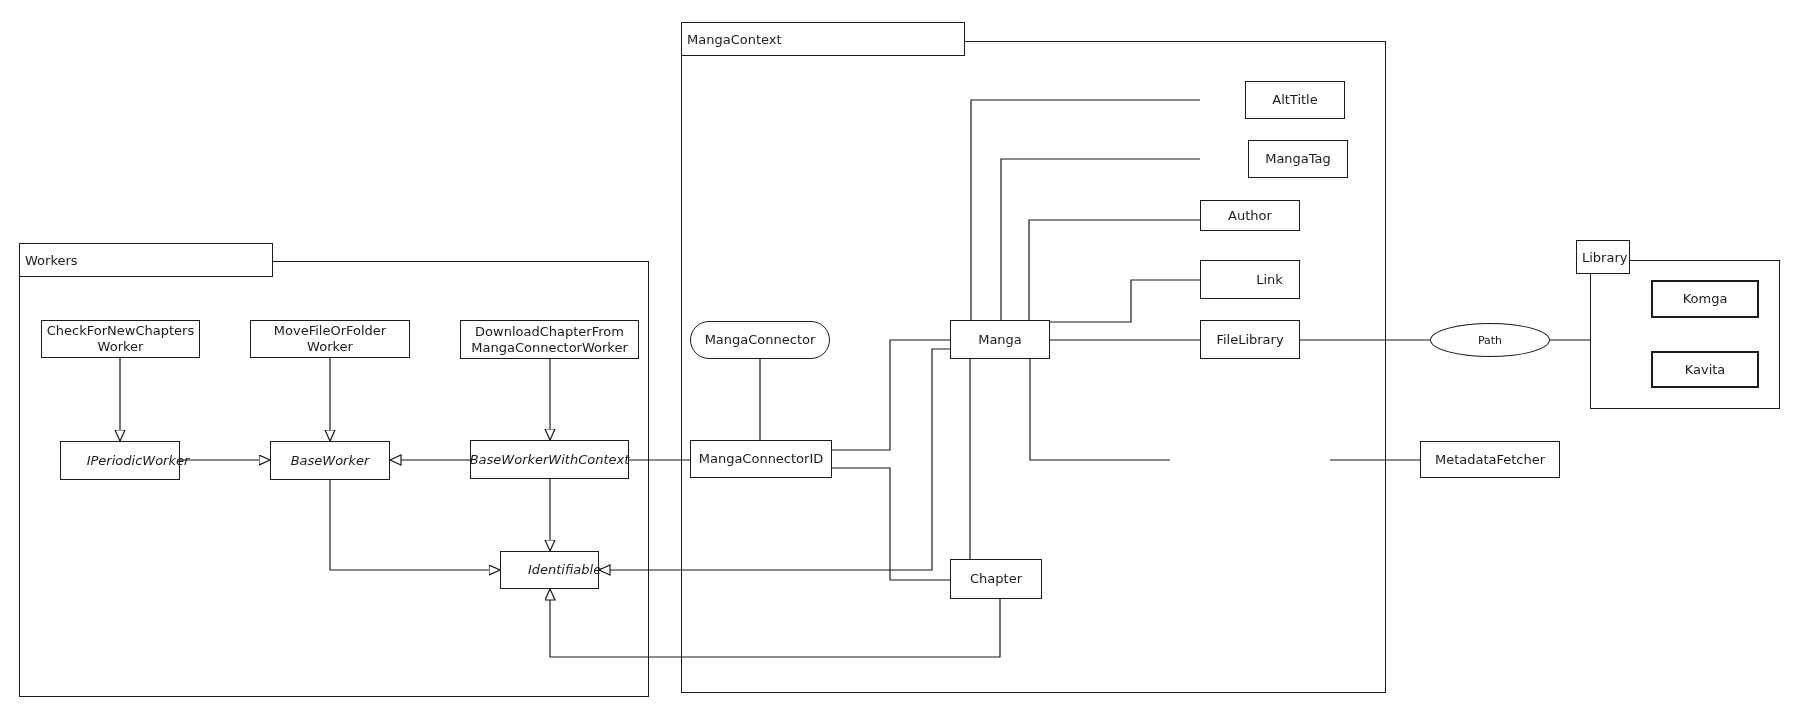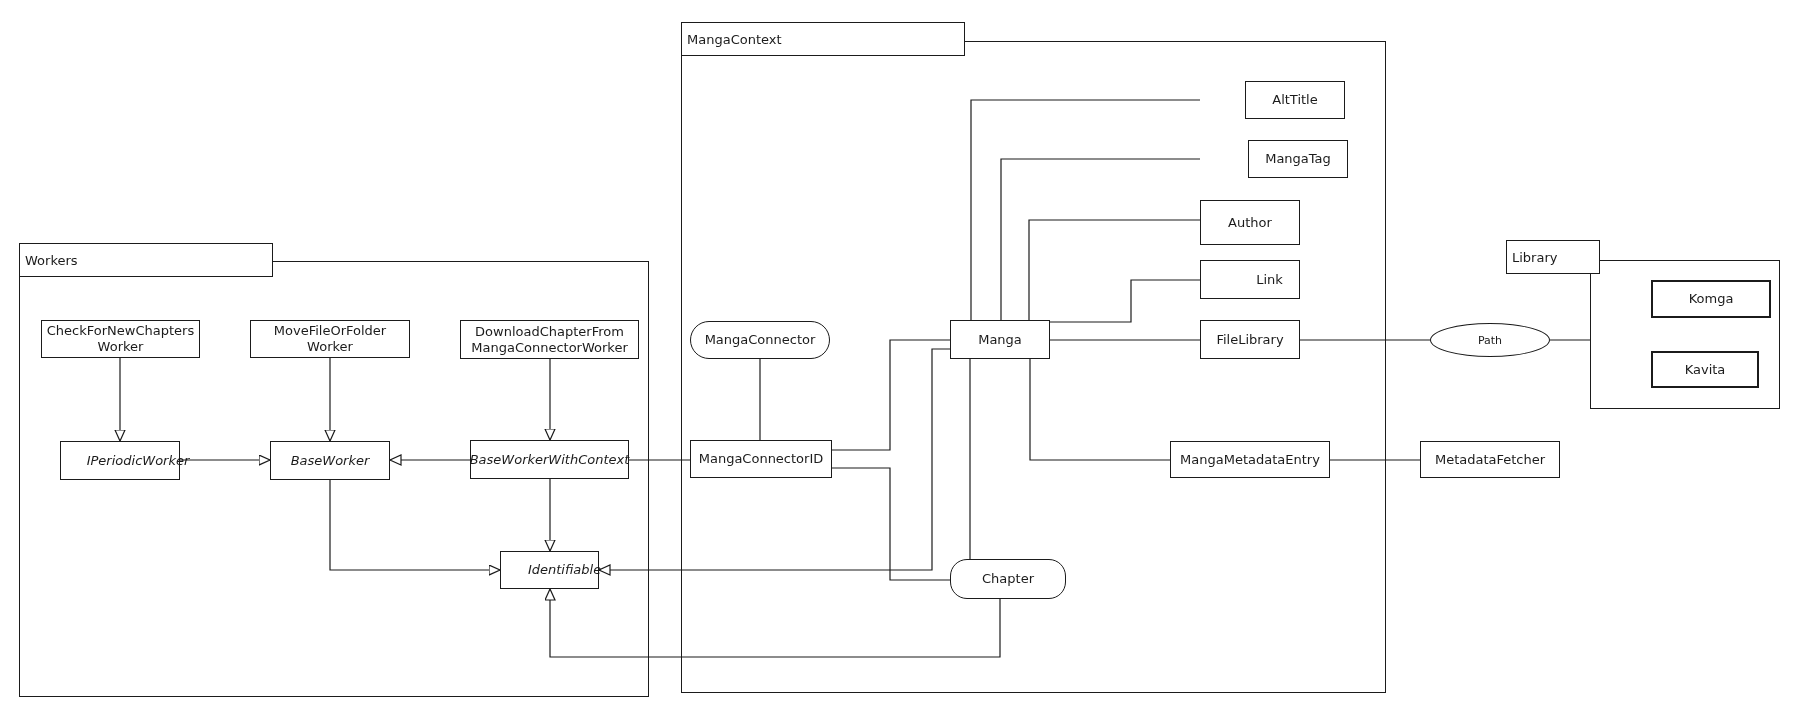--- a/index.html
+++ b/index.html
@@ -34,21 +34,21 @@
 <div id="diagram">
   <div class="pkg-body" style="left: 19px; top: 261px; width: 630px; height: 436px;"></div>
     <div class="pkg-tab" style="left: 19px; top: 243px; width: 254px; height: 20px;">
       <span>Workers</span>
     </div>
     <div class="pkg-body" style="left: 681px; top: 41px; width: 705px; height: 652px;"></div>
     <div class="pkg-tab" style="left: 681px; top: 22px; width: 284px; height: 20px;">
       <span>MangaContext</span>
     </div>
     <div class="pkg-body" style="left: 1590px; top: 260px; width: 190px; height: 149px;"></div>
-    <div class="pkg-tab" style="left: 1506px; top: 240px; width: 94px; height: 20px;">
+    <div class="pkg-tab" style="left: 1576px; top: 240px; width: 54px; height: 20px;">
       <span>Library</span>
     </div>
     <svg id="edge-layer" width="1800" height="720" viewBox="0 0 1800 720">
     <defs>
       <marker id="tri-open" markerUnits="userSpaceOnUse" markerWidth="14" markerHeight="12" refX="11.5" refY="5.5" orient="auto">
         <path d="M0.5,0.5 L11.5,5.5 L0.5,10.5 Z" fill="#ffffff" stroke="#1b1b1b" stroke-width="1.2"></path>
       </marker>
     </defs>
   <path d="M120,358 L120,441" class="edge" marker-end="url(#tri-open)"></path>
       <path d="M330,358 L330,441" class="edge" marker-end="url(#tri-open)"></path>
@@ -100,45 +100,42 @@
     </div>
     <div class="node" style="left: 690px; top: 321px; width: 140px; height: 38px; border-radius: 19px;">
       <div>MangaConnector</div>
     </div>
     <div class="node" style="left: 690px; top: 440px; width: 142px; height: 38px;">
       <div>MangaConnectorID</div>
     </div>
     <div class="node" style="left: 950px; top: 320px; width: 100px; height: 39px;">
       <div>Manga</div>
     </div>
-    <div class="node" style="left: 950px; top: 559px; width: 116px; height: 40px; border-radius: 17px;">
+    <div class="node" style="left: 950px; top: 559px; width: 92px; height: 40px;">
       <div>Chapter</div>
     </div>
     <div class="node" style="left: 1200px; top: 81px; width: 100px; height: 38px; margin-left: 45px;">
       <div>AltTitle</div>
     </div>
     <div class="node" style="left: 1200px; top: 140px; width: 100px; height: 38px; margin-left: 48px;">
       <div>MangaTag</div>
     </div>
-    <div class="node" style="left: 1200px; top: 200px; width: 100px; height: 45px;">
+    <div class="node" style="left: 1200px; top: 200px; width: 100px; height: 31px;">
       <div>Author</div>
     </div>
     <div class="node" style="left: 1200px; top: 260px; width: 100px; height: 39px; padding-left: 39px;">
       <div>Link</div>
     </div>
     <div class="node" style="left: 1200px; top: 320px; width: 100px; height: 39px;">
       <div>FileLibrary</div>
     </div>
-    <div class="node" style="left: 1170px; top: 441px; width: 160px; height: 37px;">
-      <div>MangaMetadataEntry</div>
-    </div>
     <div class="node" style="left: 1420px; top: 441px; width: 140px; height: 37px;">
       <div>MetadataFetcher</div>
     </div>
-    <div class="node thick" style="left: 1651px; top: 280px; width: 120px; height: 38px;">
+    <div class="node thick" style="left: 1651px; top: 280px; width: 108px; height: 38px;">
       <div>Komga</div>
     </div>
     <div class="node thick" style="left: 1651px; top: 351px; width: 108px; height: 37px;">
       <div>Kavita</div>
     </div>
     <div class="ellipse" style="left: 1430px; top: 323px; width: 120px; height: 34px;">
       <span>Path</span>
     </div>
   </div>
 

